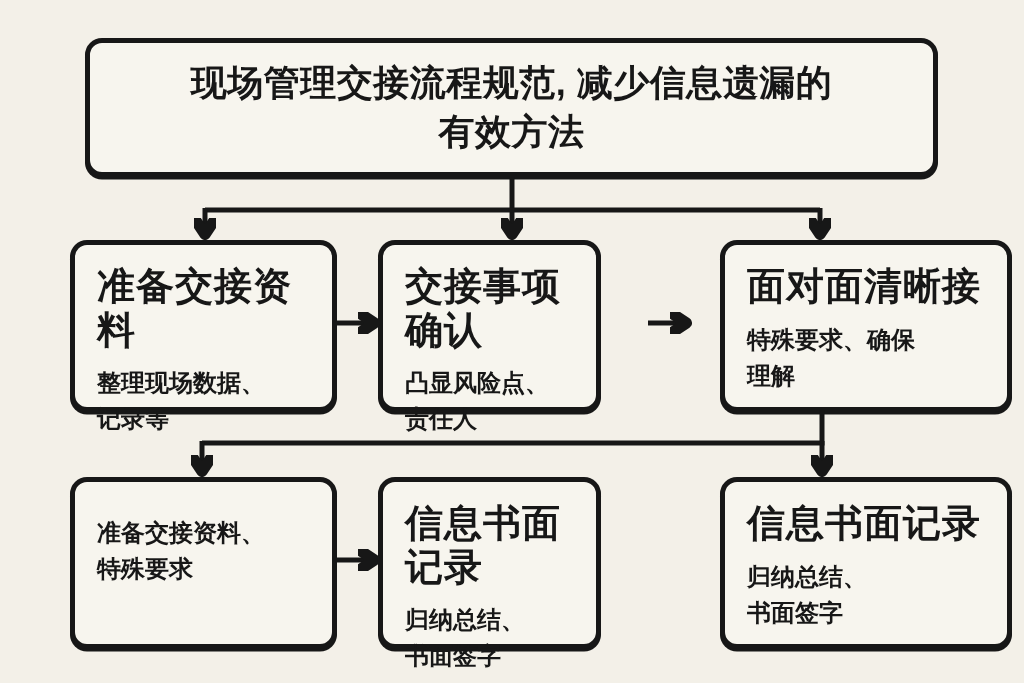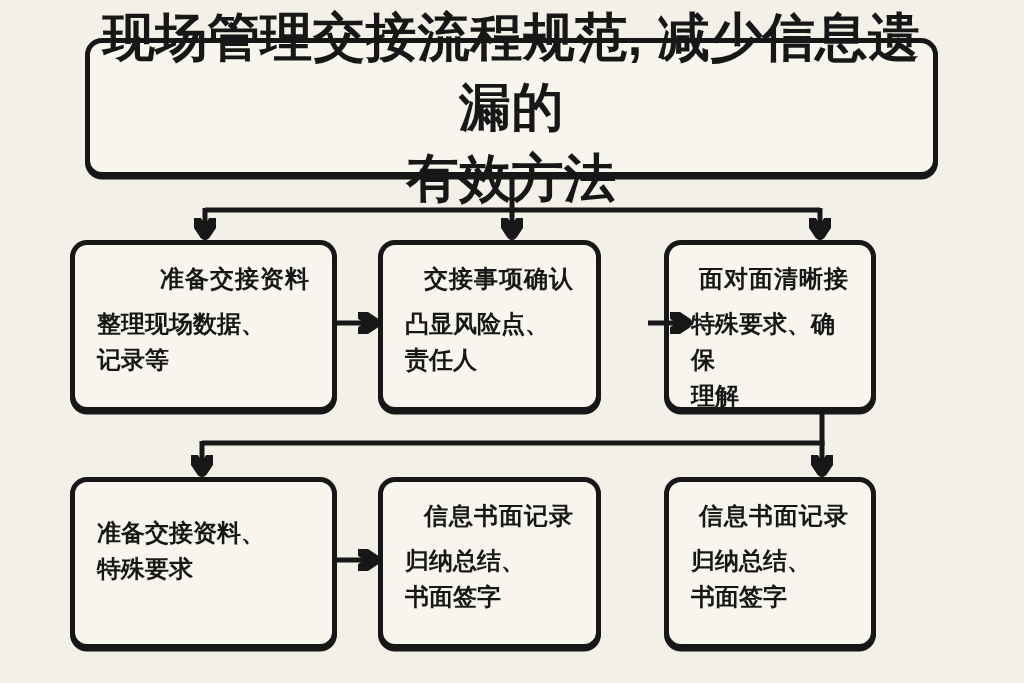--- a/index.html
+++ b/index.html
@@ -26,50 +26,49 @@
   }
   .title-node {
     left: 85px; top: 38px;
     width: 853px; height: 139px;
     display: flex;
     align-items: center;
     justify-content: center;
     text-align: center;
   }
   .title-text {
-    font-size: 52px;
+    font-size: 36px;
     font-weight: 700;
     line-height: 1.35;
     letter-spacing: 0.5px;
     white-space: pre-line;
   }
   .flow-node {
     width: 267px; height: 172px;
     padding: 20px 22px 0 22px;
   }
   .node-heading {
-    font-size: 24px;
+    font-size: 38px;
     font-weight: 700;
     letter-spacing: 1px;
     line-height: 1.15;
-    text-align: right;
   }
   .node-body {
     margin-top: 13px;
     font-size: 24px;
     font-weight: 700;
     line-height: 1.5;
     white-space: pre-line;
   }
   
   .r1 { top: 240px; }
   .r2 { top: 477px; }
   .c1 { left: 70px;  width: 267px; }
   .c2 { left: 378px; width: 223px; }
-  .c3 { left: 664px; width: 212px; }
+  .c3 { left: 720px; width: 292px; }
   .connectors {
     position: absolute;
     left: 0; top: 0;
     width: 1024px; height: 683px;
     pointer-events: none;
   }
   .connectors path {
     stroke: #171717;
     stroke-width: 5;
     fill: none;

